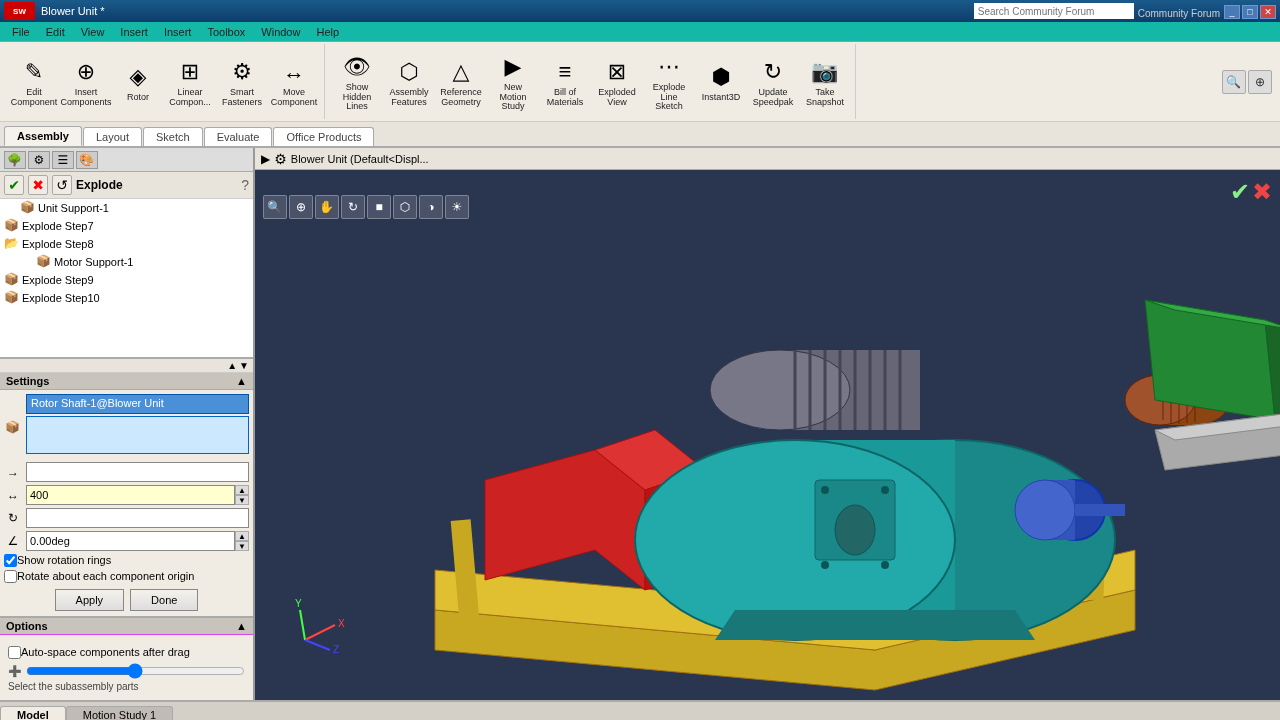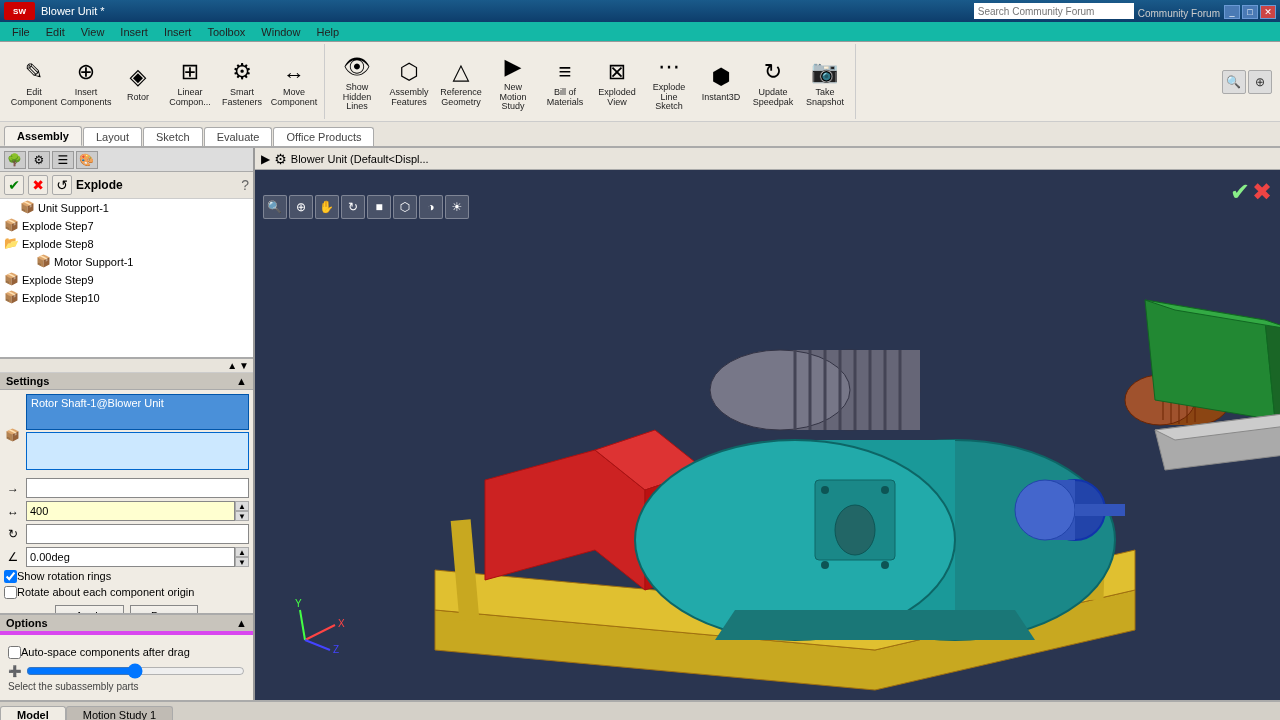--- a/index.html
+++ b/index.html
@@ -57,21 +57,21 @@
 
     .settings-text-area { width: 100%; height: 40px; background: #cce8ff; border: 1px solid #0066cc; font-size: 11px; padding: 2px; margin-bottom: 3px; }
     .checkbox-row { display: flex; margin: 3px 0; font-size: 11px; }
     .checkbox-row input { cursor: pointer; }
 
     .btn-row { display: flex; gap: 6px; margin-top: 6px; justify-content: center; }
     .panel-btn { padding: 4px 20px; font-size: 11px; border: 1px solid #888; background: linear-gradient(to bottom, #f5f2ec, #ddd); cursor: pointer; border-radius: 0; }
 
     
     #options-panel { background: #f0ece4; border-top: 2px solid #aaa; }
-    #options-header { display: flex; align-items: center; justify-content: space-between; background: #c8c4bc; padding: 2px 6px; font-weight: bold; font-size: 11px; border-bottom: 4px solid #d946ef; }
+    #options-header { display: flex; align-items: center; justify-content: space-between; background: #c8c4bc; padding: 2px 6px; font-weight: bold; font-size: 11px; border-bottom: 1px solid #d946ef; }
     #options-body { padding: 8px; }
 
     
     #viewport { flex: 1; background: linear-gradient(135deg, #2a3a5a 0%, #1a2a4a 100%); position: relative; overflow: hidden; }
     #viewport-header { display: flex; align-items: center; height: 22px; background: #e8e4dc; border-bottom: 1px solid #aaa; padding: 0 6px; font-size: 11px; }
     .vp-btn { width: 24px; height: 24px; background: rgba(200,200,200,0.3); border: 1px solid rgba(255,255,255,0.3); color: white; display: flex; align-items: center; justify-content: center; font-size: 12px; cursor: pointer; border-radius: 2px; }
 
     
     #scene { position: absolute; top: 22px; left: 0; right: 0; bottom: 0; }
 
@@ -263,21 +263,21 @@
     <div id="settings-panel">
       <div id="settings-header">
         <span>Settings</span>
         <span style="cursor:pointer;">▲</span>
       </div>
       <div id="settings-body">
 
         <div class="settings-input-row">
           <div class="settings-icon">📦</div>
           <div style="flex:1;">
-            <div class="settings-input selected" style="background:#4a90d9; color:white; padding:2px 4px; height:36px; border:1px solid #0055aa; font-size:11px;">Rotor Shaft-1@Blower Unit</div>
+            <div class="settings-input selected" style="background:#4a90d9; color:white; padding:2px 4px; height:20px; border:1px solid #0055aa; font-size:11px;">Rotor Shaft-1@Blower Unit</div>
             <textarea class="settings-text-area" style="width: 100%; height: 38px; background: rgb(204, 232, 255); border: 1px solid rgb(0, 102, 204); font-size: 10px; resize: none; margin-top: 2px;"></textarea>
           </div>
         </div>
 
         <div class="settings-input-row">
           <div class="settings-icon">→</div>
           <input class="settings-input" style="flex: 1 1 0%; height: 20px; font-size: 11px; border: 1px solid rgb(136, 136, 136); padding: 1px 3px; background: white;">
         </div>
 
         <div class="settings-input-row">

